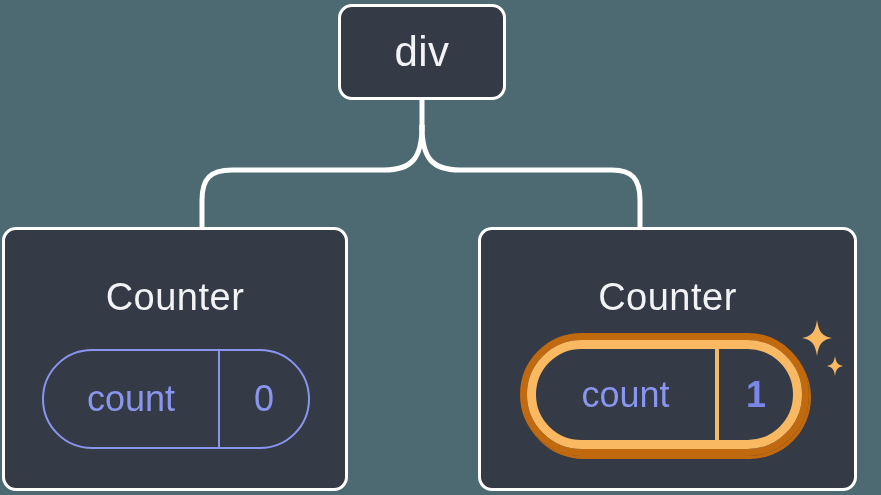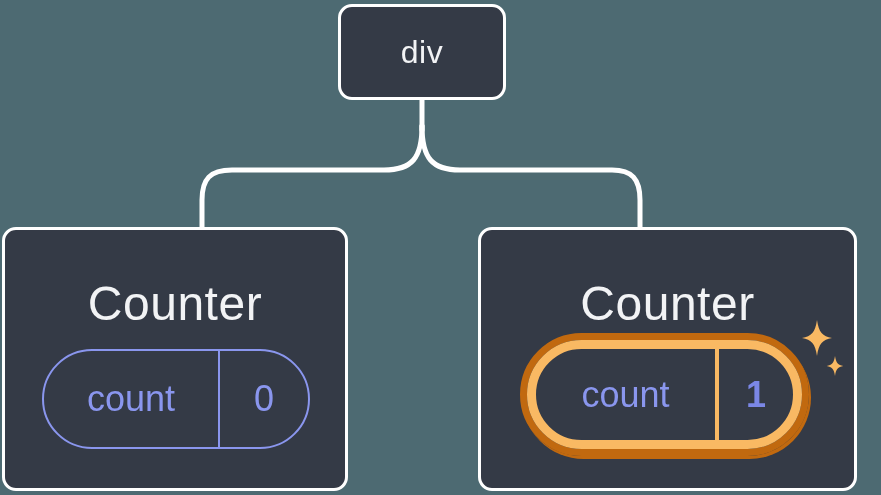--- a/index.html
+++ b/index.html
@@ -24,42 +24,42 @@
     box-sizing: border-box;
     background: #343A46;
     border: 3.5px solid #FFFFFF;
     border-radius: 14px;
     display: flex;
     align-items: center;
     justify-content: center;
   }
   .node-root-label {
     color: #F2F3F5;
-    font-size: 32px;
+    font-size: 42px;
     font-weight: 400;
     letter-spacing: 0.5px;
   }
   .card {
     position: absolute;
     top: 227px;
     height: 264px;
     box-sizing: border-box;
     background: #343A46;
     border: 3px solid #FFFFFF;
     border-radius: 14px;
   }
   .card-left  { left: 2px;   width: 346px; }
   .card-right { left: 478px; width: 379px; }
   .card-title {
     position: absolute;
     left: 0; top: 46px;
     width: 100%;
     text-align: center;
     color: #F2F3F5;
-    font-size: 48px;
+    font-size: 38px;
     font-weight: 400;
     letter-spacing: 0.5px;
   }
   
   .state-pill {
     position: absolute;
     left: 37px; top: 119px;
     width: 268px; height: 100px;
     box-sizing: border-box;
     border: 2px solid #8A96EE;

